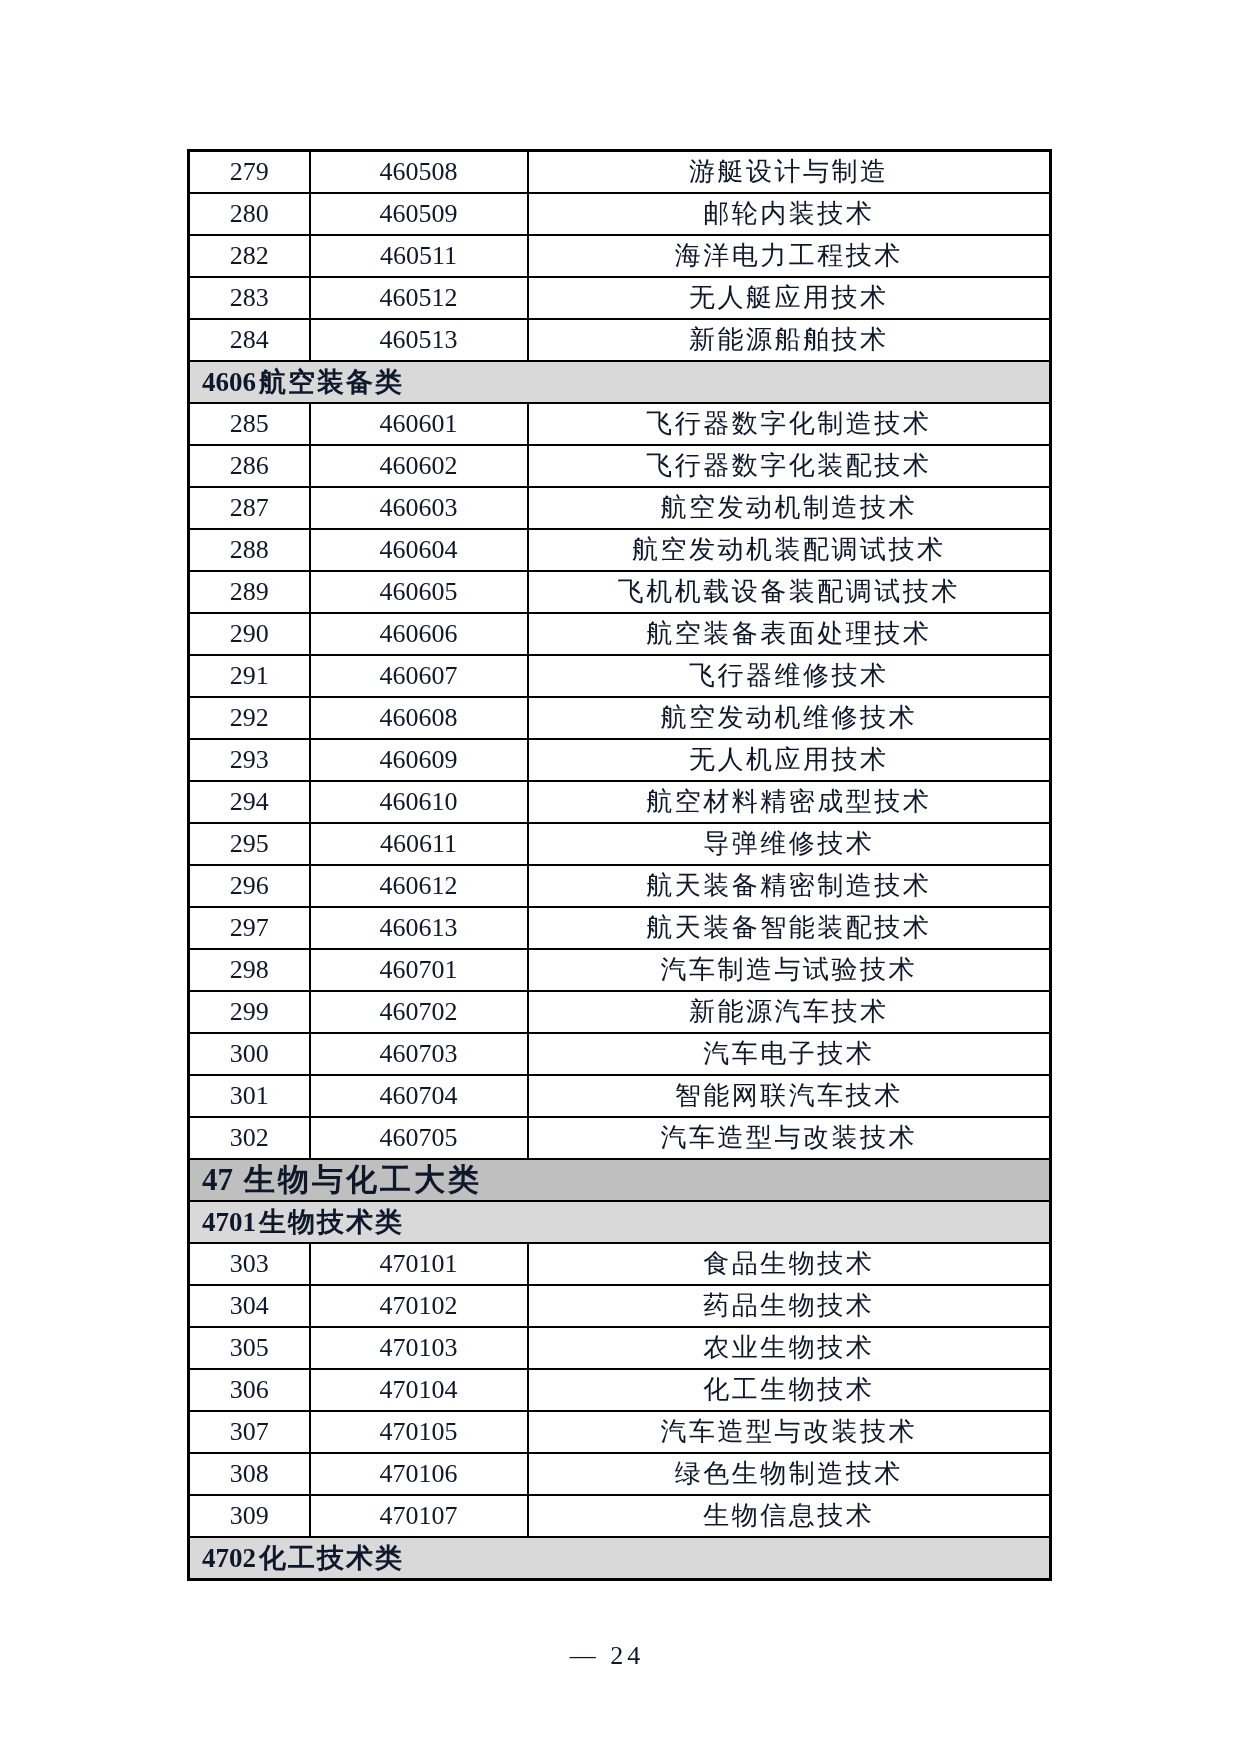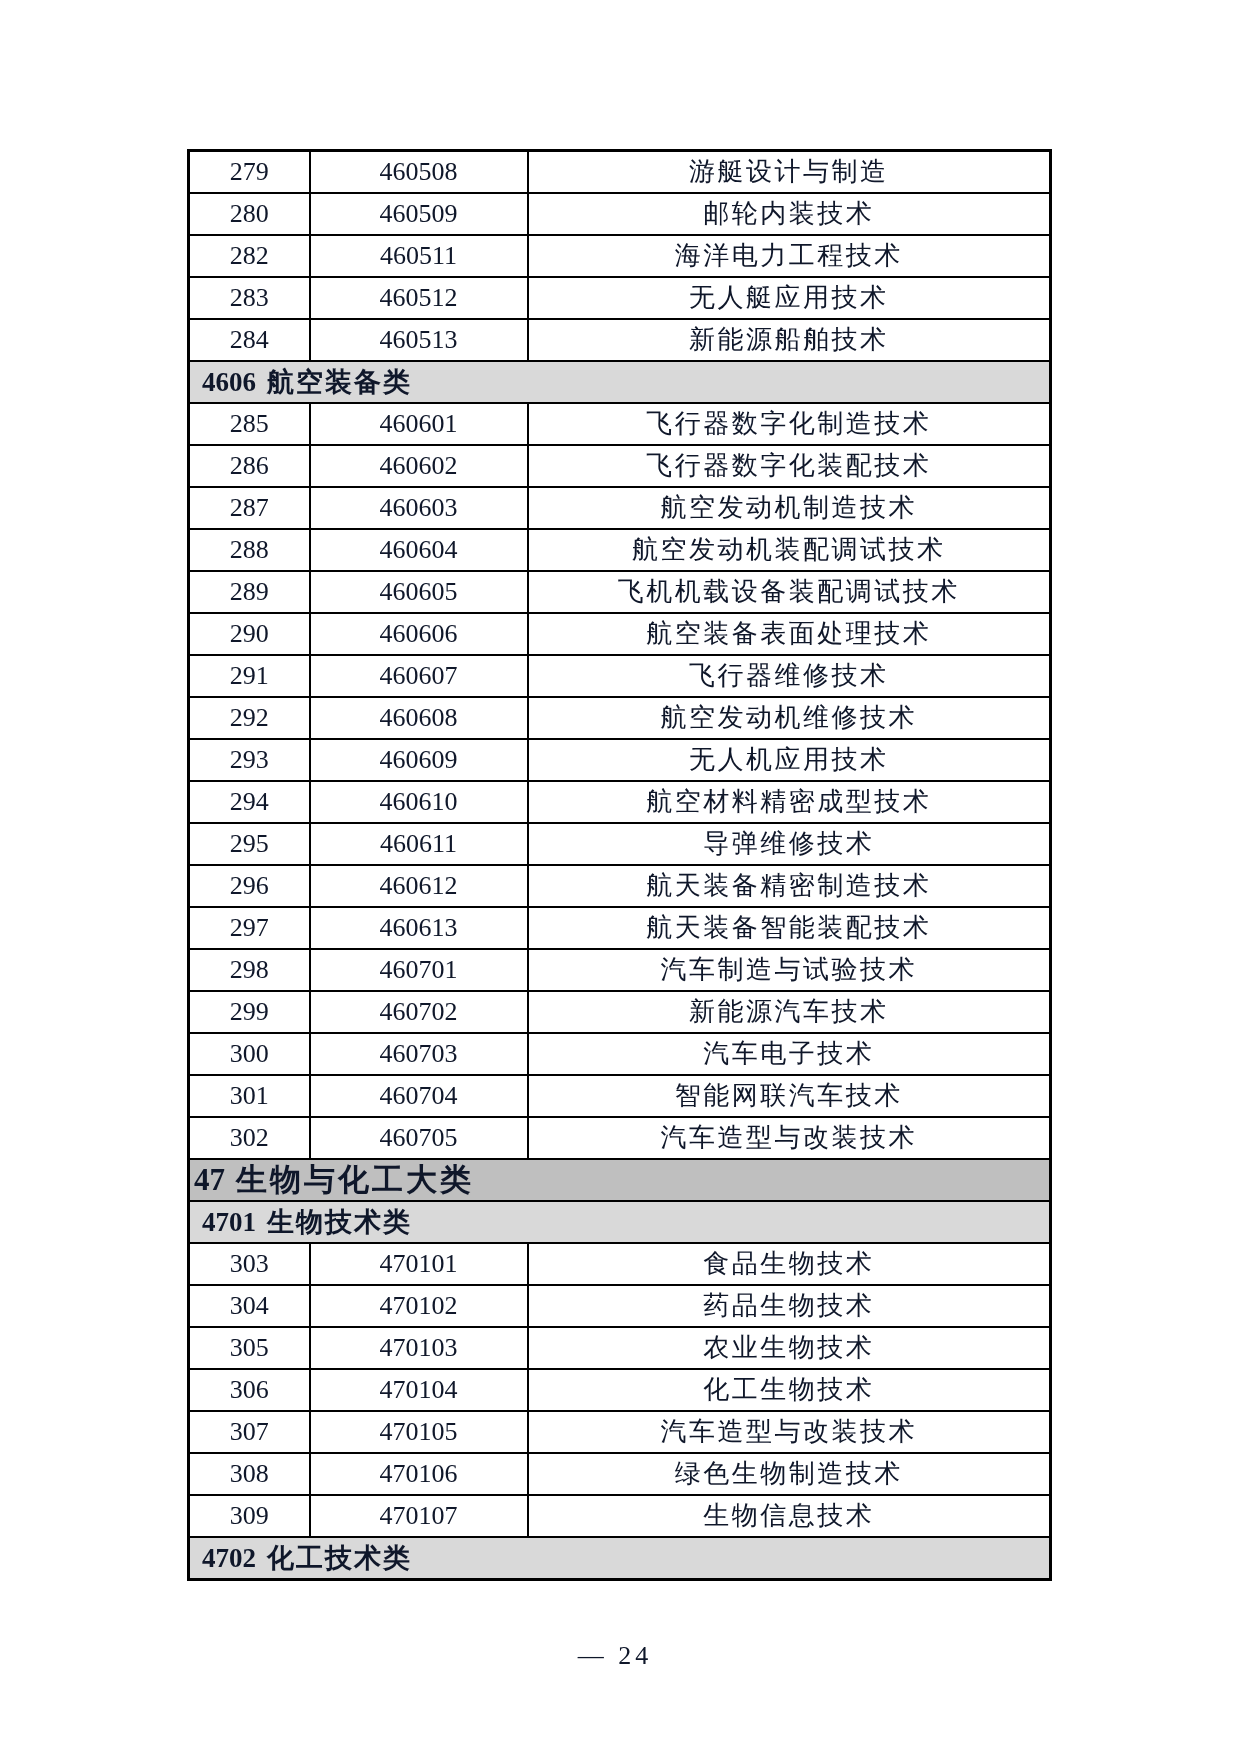--- a/index.html
+++ b/index.html
@@ -44,38 +44,38 @@
     padding-left: 12px;
     letter-spacing: 2.5px;
   }
   tr.cat-row td {
     background: var(--cat-bg, #d9d9d9);
     font-weight: 700;
     font-size: 27px;
     padding-left: 12px;
   }
   tr.cat-row .cat-name {
-    margin-left: 11px;
+    margin-left: 3px;
     letter-spacing: 2px;
   }
   tr.major-row td {
     background: var(--major-bg, #bfbfbf);
     font-weight: 700;
     font-size: 31px;
-    padding-left: 4px;
+    padding-left: 12px;
     margin-top: 40px;
   }
   tr.major-row .cat-name {
     margin-left: 11px;
     letter-spacing: 3px;
   }
   .page-footer {
     position: absolute;
     top: 1641px;
-    left: 8px;
+    left: 0;
     width: 1214px;
     text-align: center;
     font-size: 26px;
     letter-spacing: 4px;
     font-family: "Liberation Serif", "DejaVu Serif", serif;
   }
 </style>
 </head>
 <body style="background: rgb(255, 255, 255);">
 

